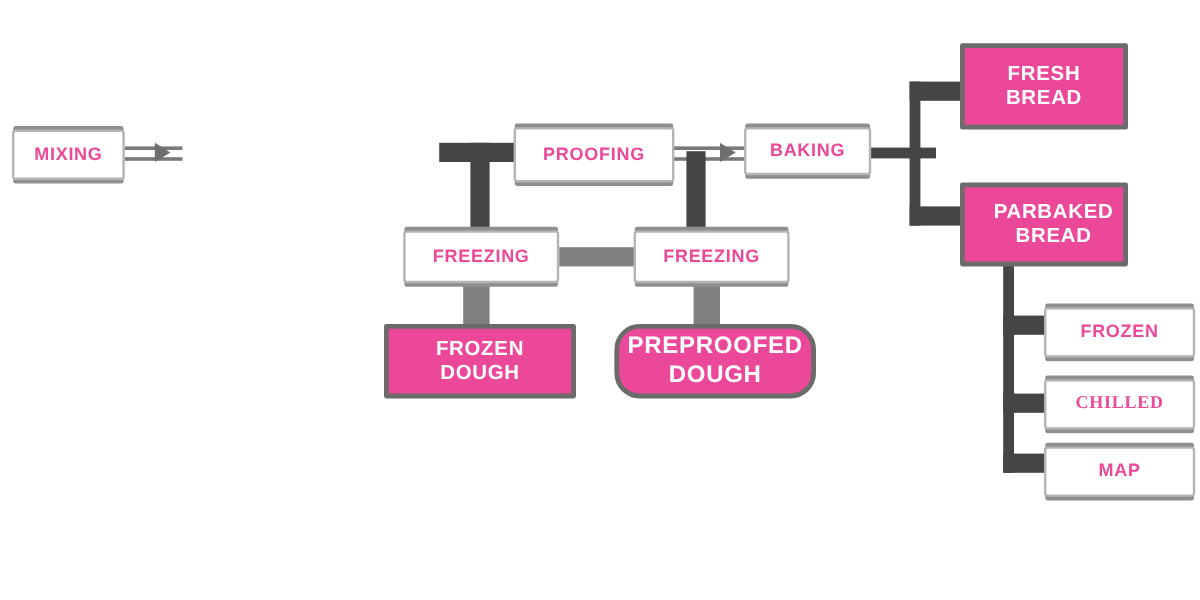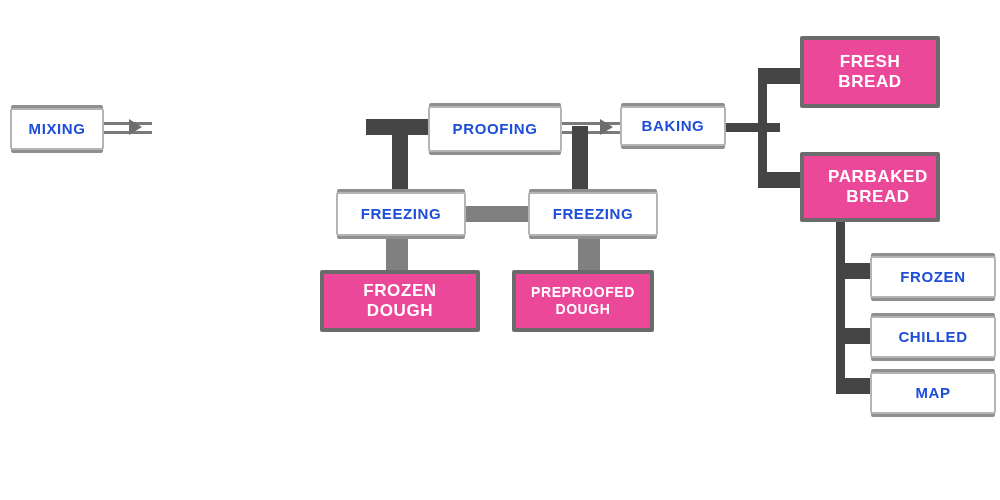--- a/index.html
+++ b/index.html
@@ -55,21 +55,21 @@
     line-height: 1.18;
     font-weight: bold;
     white-space: pre-line;
     z-index: 5;
   }
 
   
   .node.process {
     background: #ffffff;
     border: 2px solid #b4b4b4;
-    color: #1d4ed8;
+    color: #ec4899;
     border-radius: 3px;
     box-shadow: 0 4px 0 -1px #8f8f8f, 0 -4px 0 -1px #8f8f8f;
   }
 
   
   .node.output {
     background: #ec4899;
     border: 4px solid #6b6b6b;
     color: #ffffff;
     border-radius: 2px;
@@ -117,28 +117,28 @@
 
   <div class="node process" style="left:620px; top:106px; width:106px; height:40px; font-size:15px;">BAKING</div>
 
   <div class="node process" style="left:336px; top:192px; width:130px; height:44px; font-size:15px;">FREEZING</div>
 
   <div class="node process" style="left:528px; top:192px; width:130px; height:44px; font-size:15px;">FREEZING</div>
 
   <div class="node output" style="left:320px; top:270px; width:160px; height:62px; font-size:17px;">FROZEN
 DOUGH</div>
 
-  <div class="node output" style="left:512px; top:270px; width:142px; height:62px; font-size:14px;">PREPROOFED
+  <div class="node output" style="left:512px; top:270px; width:168px; height:62px; font-size:20px;border-radius:21px;">PREPROOFED
 DOUGH</div>
 
   <div class="node output" style="left:800px; top:36px; width:140px; height:72px; font-size:17px;">FRESH
 BREAD</div>
 
   <div class="node output" style="left:800px; top:152px; width:140px; height:70px; font-size:17px;padding-left:16px;">PARBAKED
 BREAD</div>
 
   <div class="node process" style="left:870px; top:256px; width:126px; height:42px; font-size:15px;">FROZEN</div>
 
-  <div class="node process" style="left:870px; top:316px; width:126px; height:42px; font-size:15px;">CHILLED</div>
+  <div class="node process" style="left:870px; top:316px; width:126px; height:42px; font-size:15px;font-family:Liberation Serif, serif;">CHILLED</div>
 
   <div class="node process" style="left:870px; top:372px; width:126px; height:42px; font-size:15px;">MAP</div>
 
 </div>
 
 </body></html>

